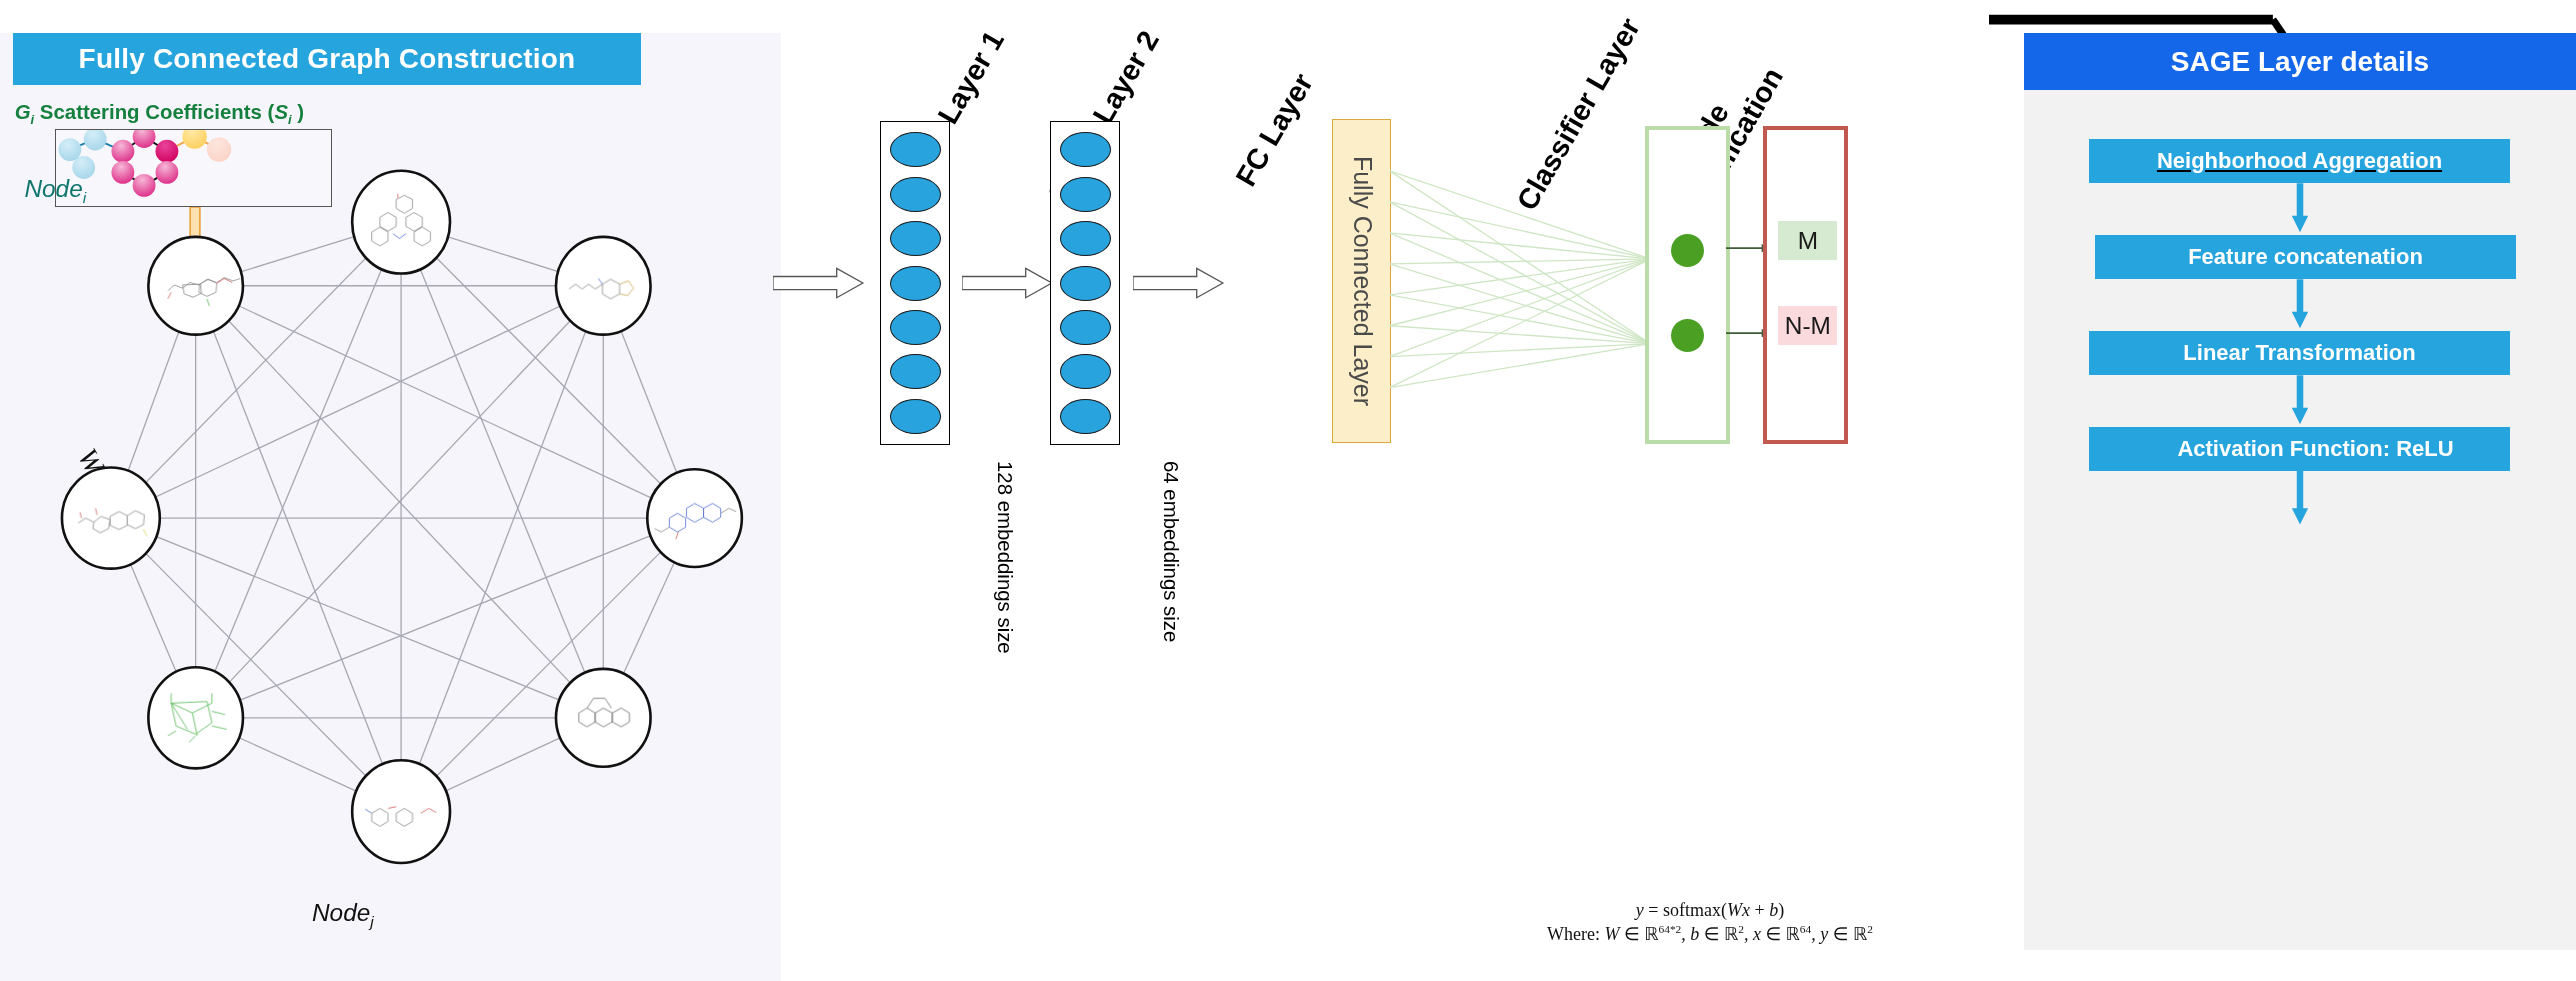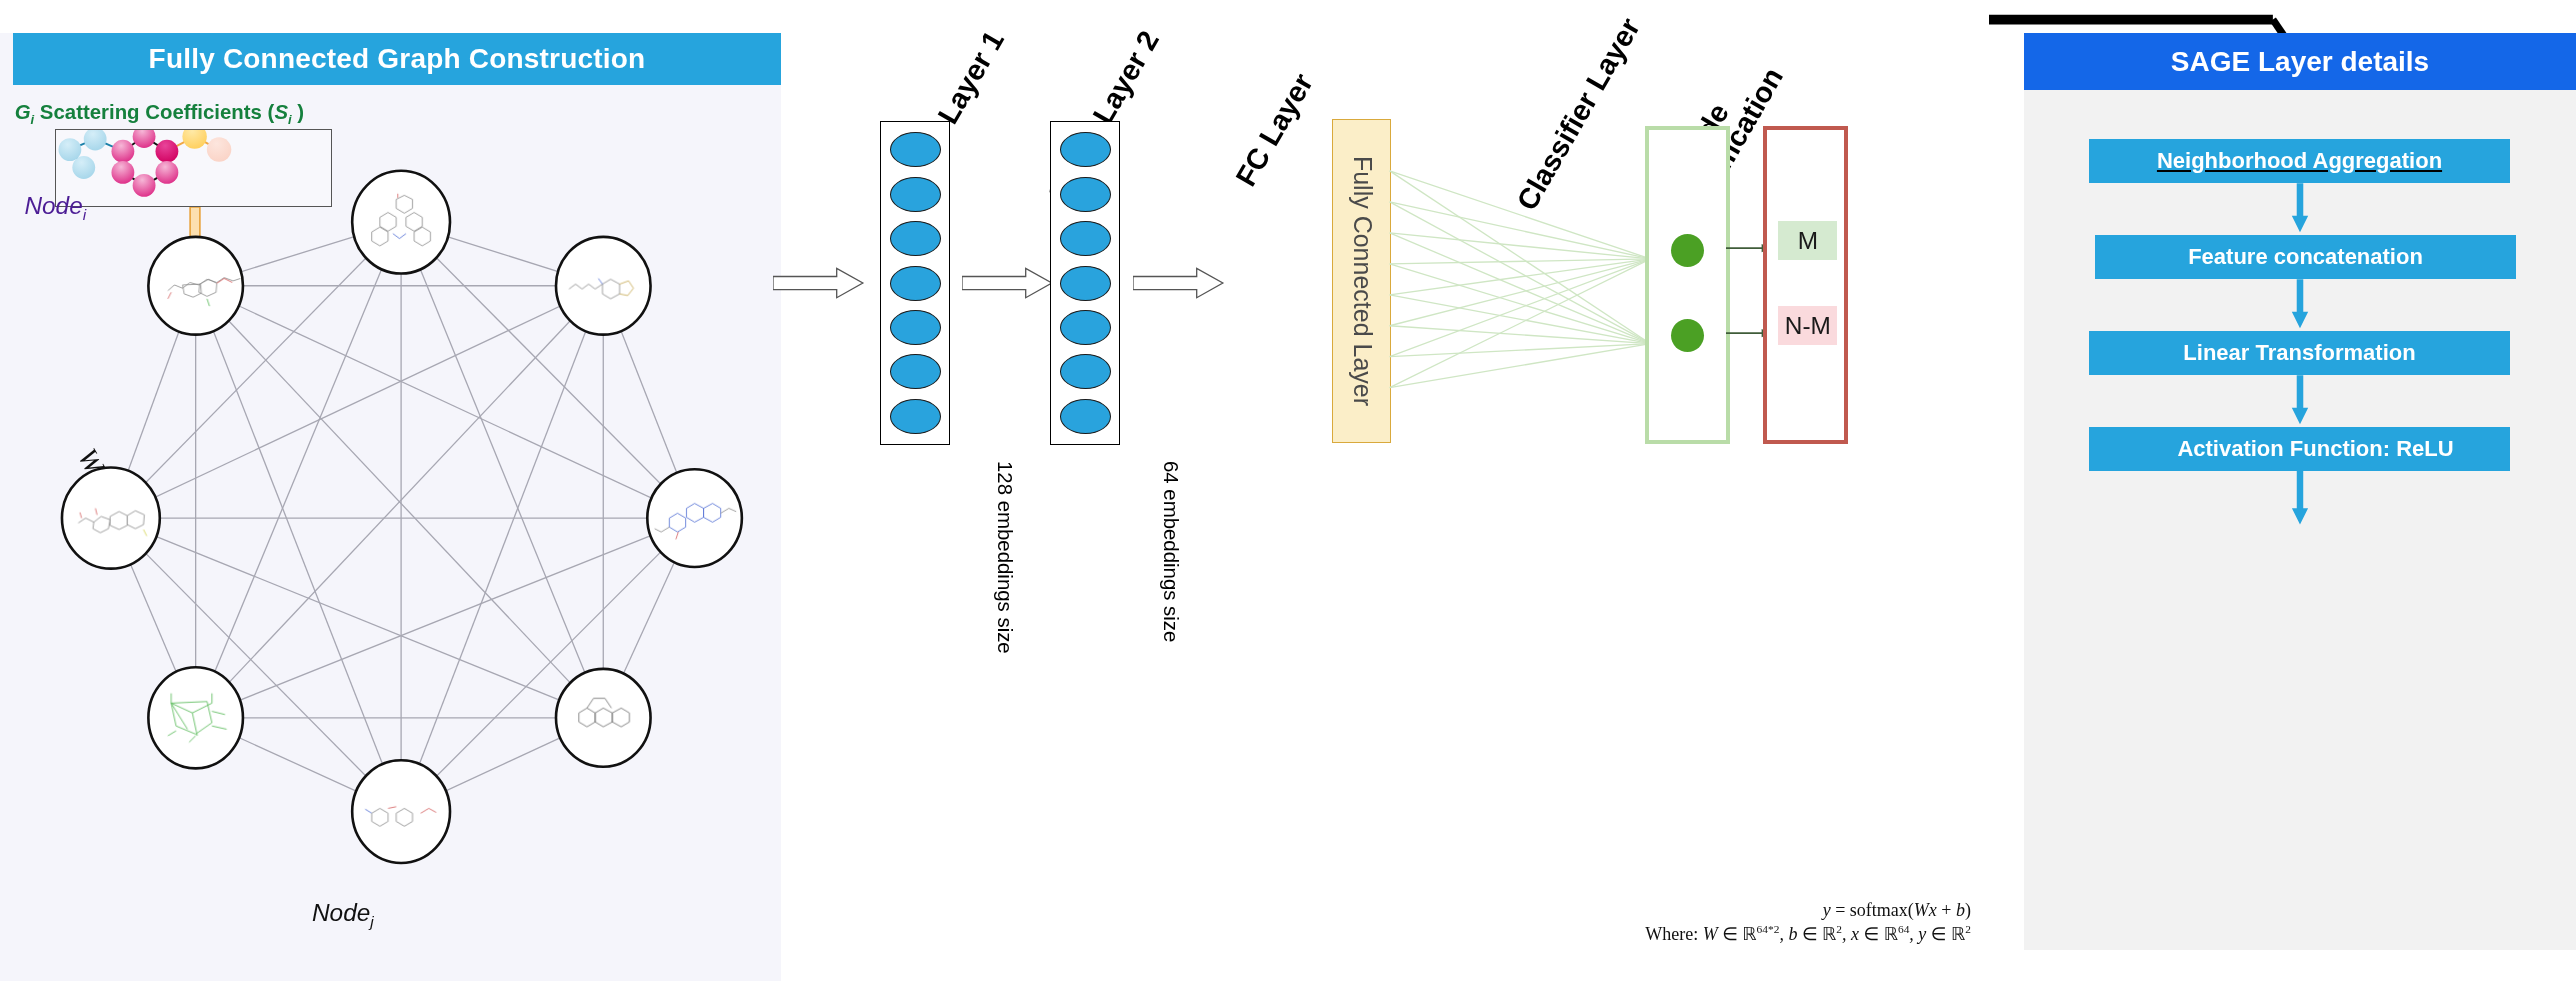--- a/index.html
+++ b/index.html
@@ -12,21 +12,21 @@
   #root { position: relative; width: 2576px; height: 981px; }
 
   
   .left-panel {
     position: absolute; left: 0; top: 33px;
     width: 781px; height: 949px;
     background: #f5f5fb;
   }
   .left-header {
     position: absolute; left: 13px; top: 0;
-    width: 768px; height: 52px;
+    width: 628px; height: 52px;
     background: #26a4dd;
     display: flex; align-items: center; justify-content: center;
   }
   .left-header-text {
     color: #ffffff; font-size: 28px; font-weight: bold;
     letter-spacing: 0.2px;
   }
   .sc-caption {
     position: absolute; left: 14.7px; top: 68px;
     font-size: 20.4px; font-weight: bold; color: #15803d;
@@ -36,22 +36,22 @@
   .sc-box {
     position: absolute; left: 55px; top: 96px;
     width: 277px; height: 78px;
     background: #f8f8fc; border: 1.6px solid #555;
   }
   .sc-arrow {
     position: absolute; left: 181px; top: 174px;
     width: 28px; height: 70px;
   }
   .node-i-label {
-    position: absolute; left: 24.4px; top: 159px;
-    font-size: 24.4px; font-style: italic; color: #4c1d95;
+    position: absolute; left: 24.4px; top: 142px;
+    font-size: 24.4px; font-style: italic; color: #0f766e;
     font-family: "Liberation Sans", sans-serif;
   }
   .node-i-label sub { font-size: 15.5px; }
   .node-j-label {
     position: absolute; left: 312px; top: 866px;
     font-size: 24.4px; font-style: italic; color: #111;
   }
   .node-j-label sub { font-size: 15.5px; }
   .wij-label {
     position: absolute; left: 99px; top: 410px;
@@ -117,21 +117,21 @@
   }
   .out-tag {
     position: absolute; display: flex; align-items: center; justify-content: center;
     width: 59px; height: 39px; font-size: 24.4px; color: #1a1a1a;
   }
   .out-tag.m { background: #d5ead0; }
   .out-tag.nm { background: #fadadd; }
 
   .eqn {
     position: absolute; left: 668px; top: 900px;
-    width: 522px; text-align: right;
+    width: 522px; text-align: center;
     font-family: "Liberation Serif", serif; font-size: 18px; color: #111;
   }
   .eqn .line1 { font-style: normal; margin-bottom: 2.4px; }
   .eqn i { font-style: italic; }
   .eqn sup { font-size: 11.4px; }
   .bb { font-family: "Liberation Serif", serif; }
 
   
   .right-panel {
     position: absolute; left: 2024px; top: 33px;

